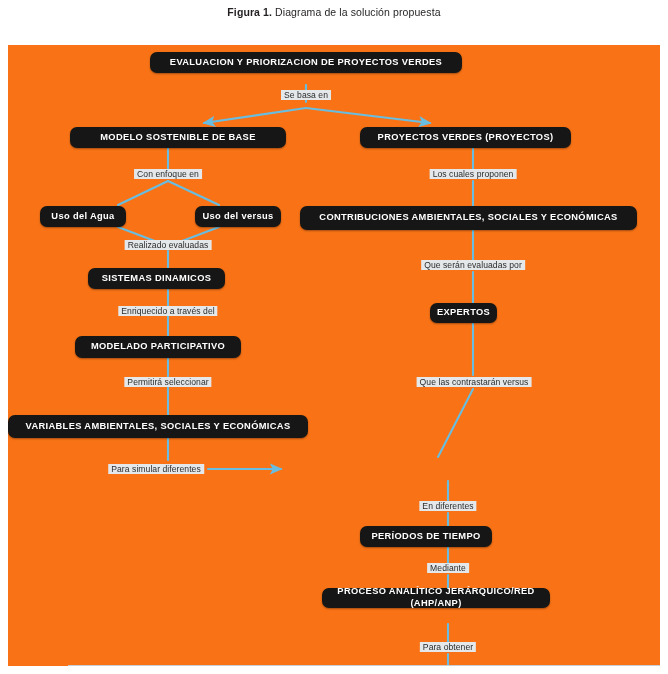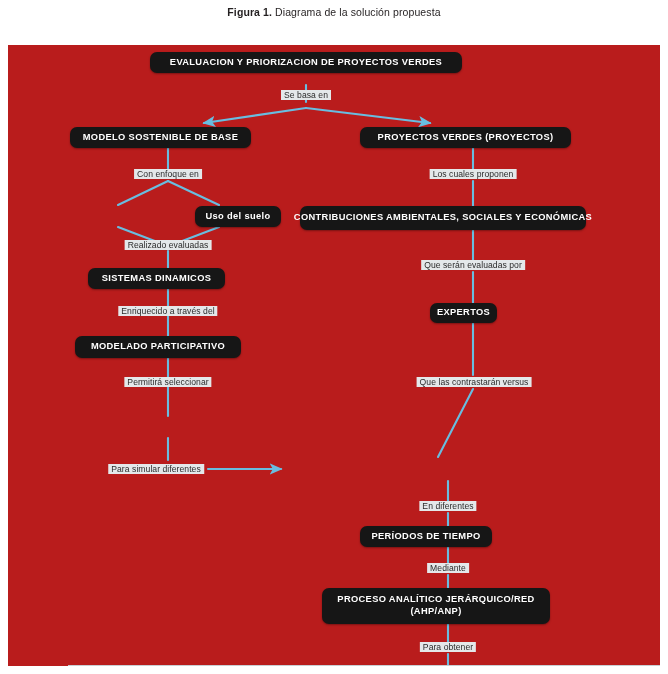--- a/index.html
+++ b/index.html
@@ -37,21 +37,21 @@
     font-weight: bold;
   }
 
   
   #canvas {
     position: absolute;
     left: 8px;
     top: 45px;
     width: 652px;
     height: 621px;
-    background: #b91c1c;
+    background: #f97316;
     overflow: hidden;
   }
   #edges {
     position: absolute;
     left: 0;
     top: 0;
     width: 652px;
     height: 621px;
     pointer-events: none;
   }
@@ -163,40 +163,42 @@
         <line x1="440" y1="530" x2="440" y2="543"></line>
 
         <line x1="440" y1="579" x2="440" y2="597"></line>
 
         <line x1="440" y1="609" x2="440" y2="621"></line>
       </g>
     </svg>
 
     <div class="node" style="left:142px; top:7px; width:312px; height:21px;">EVALUACION Y PRIORIZACION DE PROYECTOS VERDES</div>
 
-    <div class="node" style="left:62px; top:82px; width:181px; height:21px;">MODELO SOSTENIBLE DE BASE</div>
+    <div class="node" style="left:62px; top:82px; width:216px; height:21px;">MODELO SOSTENIBLE DE BASE</div>
 
     <div class="node" style="left:352px; top:82px; width:211px; height:21px;">PROYECTOS VERDES (PROYECTOS)</div>
 
-
-    <div class="node" style="left:187px; top:161px; width:86px; height:21px;">Uso del suelo</div>
-
-    <div class="node" style="left:292px; top:161px; width:286px; height:24px;">CONTRIBUCIONES AMBIENTALES, SOCIALES Y ECONÓMICAS</div>
+    <div class="node" style="left:32px; top:161px; width:86px; height:21px;">Uso del Agua</div>
+
+    <div class="node" style="left:187px; top:161px; width:86px; height:21px;">Uso del versus</div>
+
+    <div class="node" style="left:292px; top:161px; width:337px; height:24px;">CONTRIBUCIONES AMBIENTALES, SOCIALES Y ECONÓMICAS</div>
 
     <div class="node" style="left:80px; top:223px; width:137px; height:21px;">SISTEMAS DINAMICOS</div>
 
     <div class="node" style="left:422px; top:258px; width:67px; height:20px;">EXPERTOS</div>
 
     <div class="node" style="left:67px; top:291px; width:166px; height:22px;">MODELADO PARTICIPATIVO</div>
 
+    <div class="node" style="left:0px; top:370px; width:300px; height:23px;">VARIABLES AMBIENTALES, SOCIALES Y ECONÓMICAS</div>
 
 
     <div class="node" style="left:352px; top:481px; width:132px; height:21px;">PERÍODOS DE TIEMPO</div>
 
-    <div class="node multiline" style="left:314px; top:543px; width:228px; height:36px; flex-direction:column;align-items:center;">
+    <div class="node multiline" style="left:314px; top:543px; width:228px; height:20px; flex-direction:column;align-items:center;">
       <span>PROCESO ANALÍTICO JERÁRQUICO/RED</span>
       <span>(AHP/ANP)</span>
     </div>
 
     <div class="elabel" style="left:298px; top:45px;">Se basa en</div>
 
     <div class="elabel" style="left:160px; top:124px;">Con enfoque en</div>
 
     <div class="elabel" style="left:465px; top:124px;">Los cuales proponen</div>
 

